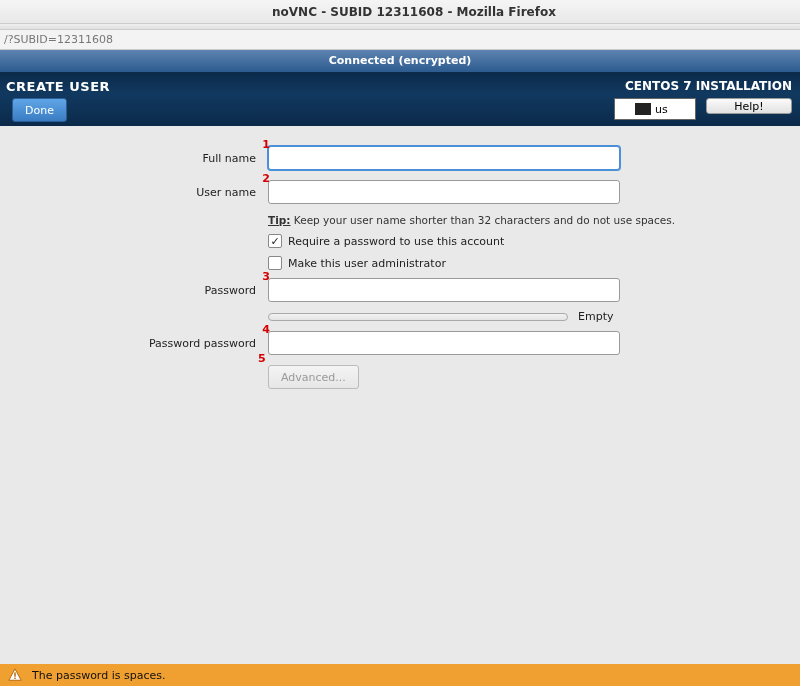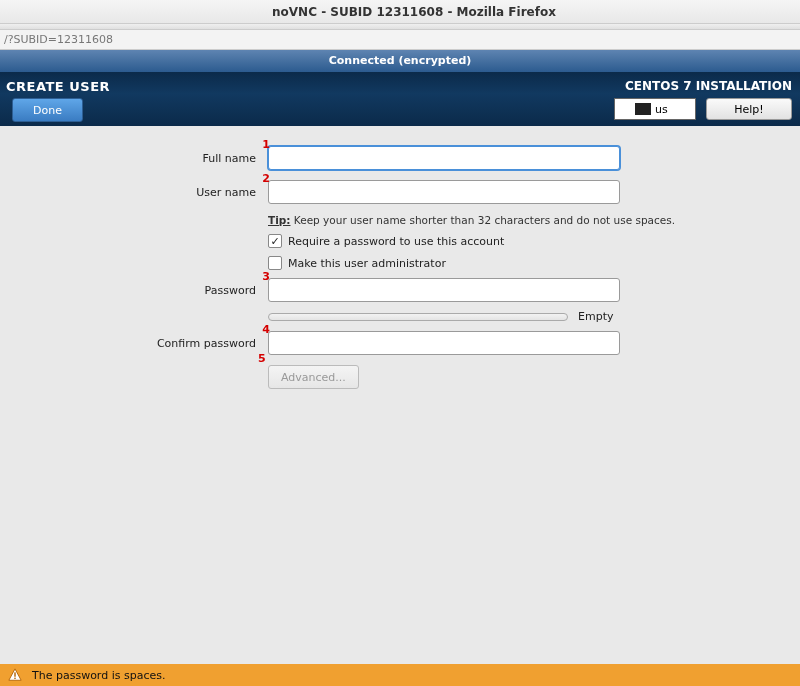--- a/index.html
+++ b/index.html
@@ -4,26 +4,26 @@
 <style>
   * { box-sizing: border-box; margin: 0; padding: 0; font-family: "DejaVu Sans", "Liberation Sans", sans-serif; }
   body { width: 800px; height: 686px; background: #fff; overflow: hidden; position: relative; }
   .titlebar { height: 24px; background: linear-gradient(#f5f5f5,#e8e8e8); border-bottom:1px solid #ccc; text-align:center; font-size:12px; font-weight:bold; line-height:24px; color:#333;padding-left:28px;}
   .chrome-row { height:6px; background: linear-gradient(#efefef,#e0e0e0); border-bottom:1px solid #ccc;}
   .urlbar-row { height:20px; background:#f3f3f3; border-bottom:1px solid #ccc; font-size:11px; color:#777; padding-left:4px; line-height:19px;}
   .vnc-shell { position:relative; height:636px; background:#e9e9e9;}
   .vnc-status { height:22px; background: linear-gradient(#5e84b1,#2c5b8f); color:#fff; font-size:11px; font-weight:bold; text-align:center; line-height:22px;}
   .installer-header { position:relative; height:54px; background: linear-gradient(#0b2a4a,#113960 40%,#0b2a4a); color:#fff;}
   .screen-title { position:absolute; left:6px; top:7px; font-size:13px; font-weight:bold; letter-spacing:0.5px;}
-  .done-btn { position:absolute; left:12px; top:26px; height:24px; padding:0 20px; background:linear-gradient(#5fa6e8,#3a7cc2); border:1px solid #2d5e93; border-radius:3px; color:#fff; font-size:11px; cursor:pointer;}
+  .done-btn { position:absolute; left:12px; top:26px; height:24px; padding:0 12px; background:linear-gradient(#5fa6e8,#3a7cc2); border:1px solid #2d5e93; border-radius:3px; color:#fff; font-size:11px; cursor:pointer;}
   .install-title { position:absolute; right:8px; top:7px; font-size:12px; font-weight:bold;}
   .kb-indicator { position:absolute; right:104px; top:26px; width:82px; height:22px; background:#fff; border:1px solid #666; display:flex; align-items:center; padding:0 20px; gap:4px;}
   .kb-indicator .kbicon { width:16px; height:12px; background:#222;}
   .kb-indicator span { font-size:11px; color:#000;}
-  .help-btn { position:absolute; right:8px; top:26px; width:86px; height:22px; background:linear-gradient(#fafafa,#e2e2e2); border:1px solid #999; border-radius:3px; font-size:11px; cursor:pointer;}
+  .help-btn { position:absolute; right:8px; top:26px; width:86px; height:16px; background:linear-gradient(#fafafa,#e2e2e2); border:1px solid #999; border-radius:3px; font-size:11px; cursor:pointer;}
   .form-area { position:absolute; top:76px; left:0; right:0; bottom:22px; background:#e9e9e9; padding-top:20px;}
   .row { display:flex; align-items:center; margin-bottom:10px; }
   .row .lab { width:268px; text-align:right; padding-right:12px; font-size:11px; color:#222; position:relative;}
   .row .lab .num { position:absolute; right:-2px; top:-14px; font-size:11px; font-weight:bold; color:#d40000;}
   .row .ctrl { width:360px; }
   input.textfield { width:352px; height:24px; border:1px solid #9a9a9a; border-radius:3px; padding:0 6px; font-size:12px; background:#fff;}
   input.textfield.focused { border:1px solid #4a90d9; box-shadow:0 0 0 1px #4a90d9;}
   .tip-row { margin-left:268px; font-size:10.5px; color:#333; margin-top:2px; margin-bottom:8px;}
   .tip-row b { font-weight:bold;text-decoration:underline; }
   .check-row { margin-left:268px; display:flex; align-items:center; gap:6px; font-size:11px; color:#222; margin-bottom:8px;}
@@ -107,21 +107,21 @@
       </div>
     </div>
 
     <div class="strength-row">
       <div class="strength-bar"></div>
       <div class="strength-lab">Empty</div>
     </div>
 
     <div class="row">
       <div class="lab">
-        <span>Confirm password</span>
+        <span>Password password</span>
         <span class="num">4</span>
       </div>
       <div class="ctrl">
         <input type="password" class="textfield" value="" style="">
       </div>
     </div>
 
     <div class="adv-wrap">
       <span class="adv-num">5</span>
       <button class="adv-btn">Advanced...</button>

